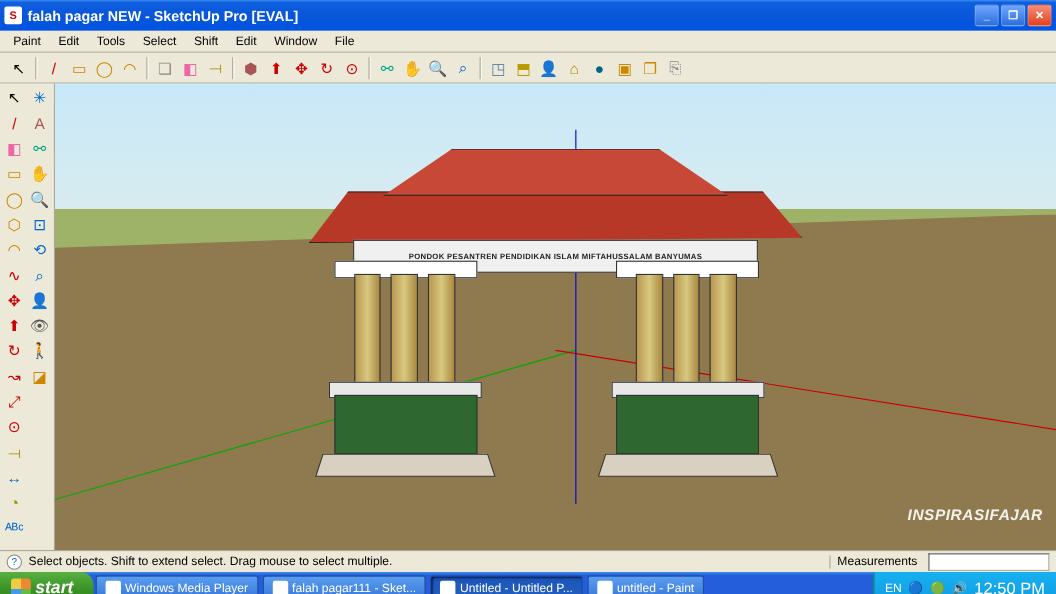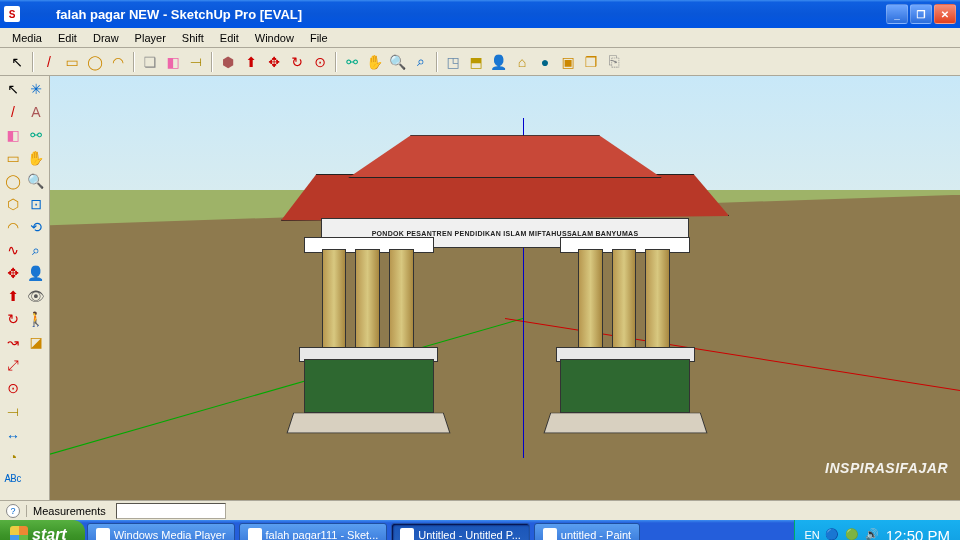--- a/index.html
+++ b/index.html
@@ -1,21 +1,21 @@
 <!DOCTYPE html>
 <html><head>
 <meta charset="utf-8">
 <style>
 * { margin: 0; padding: 0; box-sizing: border-box; font-family: Tahoma, sans-serif; }
 body { width: 960px; height: 540px; overflow: hidden; background: #ece9d8; }
 
 
 .titlebar { height: 28px; background: linear-gradient(to bottom, #3c8cf0 0%, #0f5fe0 8%, #0956d8 50%, #0054e3 100%); display: flex; align-items: center; padding: 0 4px; color: white; font-size: 13px; font-weight: bold; }
 .titlebar .app-icon { width: 16px; height: 16px; background: #fff; border-radius: 2px; margin-right: 5px; display:flex; align-items:center; justify-content:center; color:#c00; font-size:10px;}
-.titlebar .title-text { flex: 1; margin-left: 31px; }
+.titlebar .title-text { flex: 1; }
 .win-btns { display: flex; gap: 2px; }
 .win-btn { width: 22px; height: 20px; border-radius: 3px; display: flex; align-items: center; justify-content: center; font-size: 10px; font-weight: bold; cursor: pointer; border: 1px solid #fff3; }
 .win-min, .win-max { background: linear-gradient(#6fa7ff,#2c6edb); color: white; }
 .win-close { background: linear-gradient(#f58e78,#e2401e); color: white; }
 
 
 .menubar { height: 20px; background: #ece9d8; display: flex; align-items: center; padding: 0 4px; font-size: 11px; border-bottom: 1px solid #aca899; }
 .menubar span { padding: 2px 8px; cursor: pointer; }
 
 
@@ -78,24 +78,24 @@
   <div class="app-icon">S</div>
   <div class="title-text">falah pagar NEW - SketchUp Pro [EVAL]</div>
   <div class="win-btns">
     <div class="win-btn win-min">_</div>
     <div class="win-btn win-max">❐</div>
     <div class="win-btn win-close">✕</div>
   </div>
 </div>
 
 <div class="menubar" id="menubar">
-    <span>Media</span>
+    <span>Paint</span>
     <span>Edit</span>
-    <span>Draw</span>
-    <span>Player</span>
+    <span>Tools</span>
+    <span>Select</span>
     <span>Shift</span>
     <span>Edit</span>
     <span>Window</span>
     <span>File</span>
   </div>
 
 <div class="toolbar" id="toolbar-top">
     <div class="tbtn" style="color: rgb(0, 0, 0);">↖</div>
     <div class="tsep"></div>
     <div class="tbtn" style="color: rgb(204, 0, 0);">/</div>
@@ -191,20 +191,21 @@
           <div class="base-mid"></div>
           <div class="base-bot"></div>
       </div>
     </div>
     <div class="watermark">INSPIRASIFAJAR</div>
   </div>
 </div>
 
 <div class="statusbar">
   <div class="status-icon">?</div>
+  <div class="status-text">Select objects. Shift to extend select. Drag mouse to select multiple.</div>
   <div class="meas-label">Measurements</div>
   <div class="meas-box"></div>
 </div>
 
 <div class="taskbar">
   <div class="start-btn">
     <div class="start-logo"></div>
     <span>start</span>
   </div>
   <div id="task-items" style="display:flex;align-items:center;">

